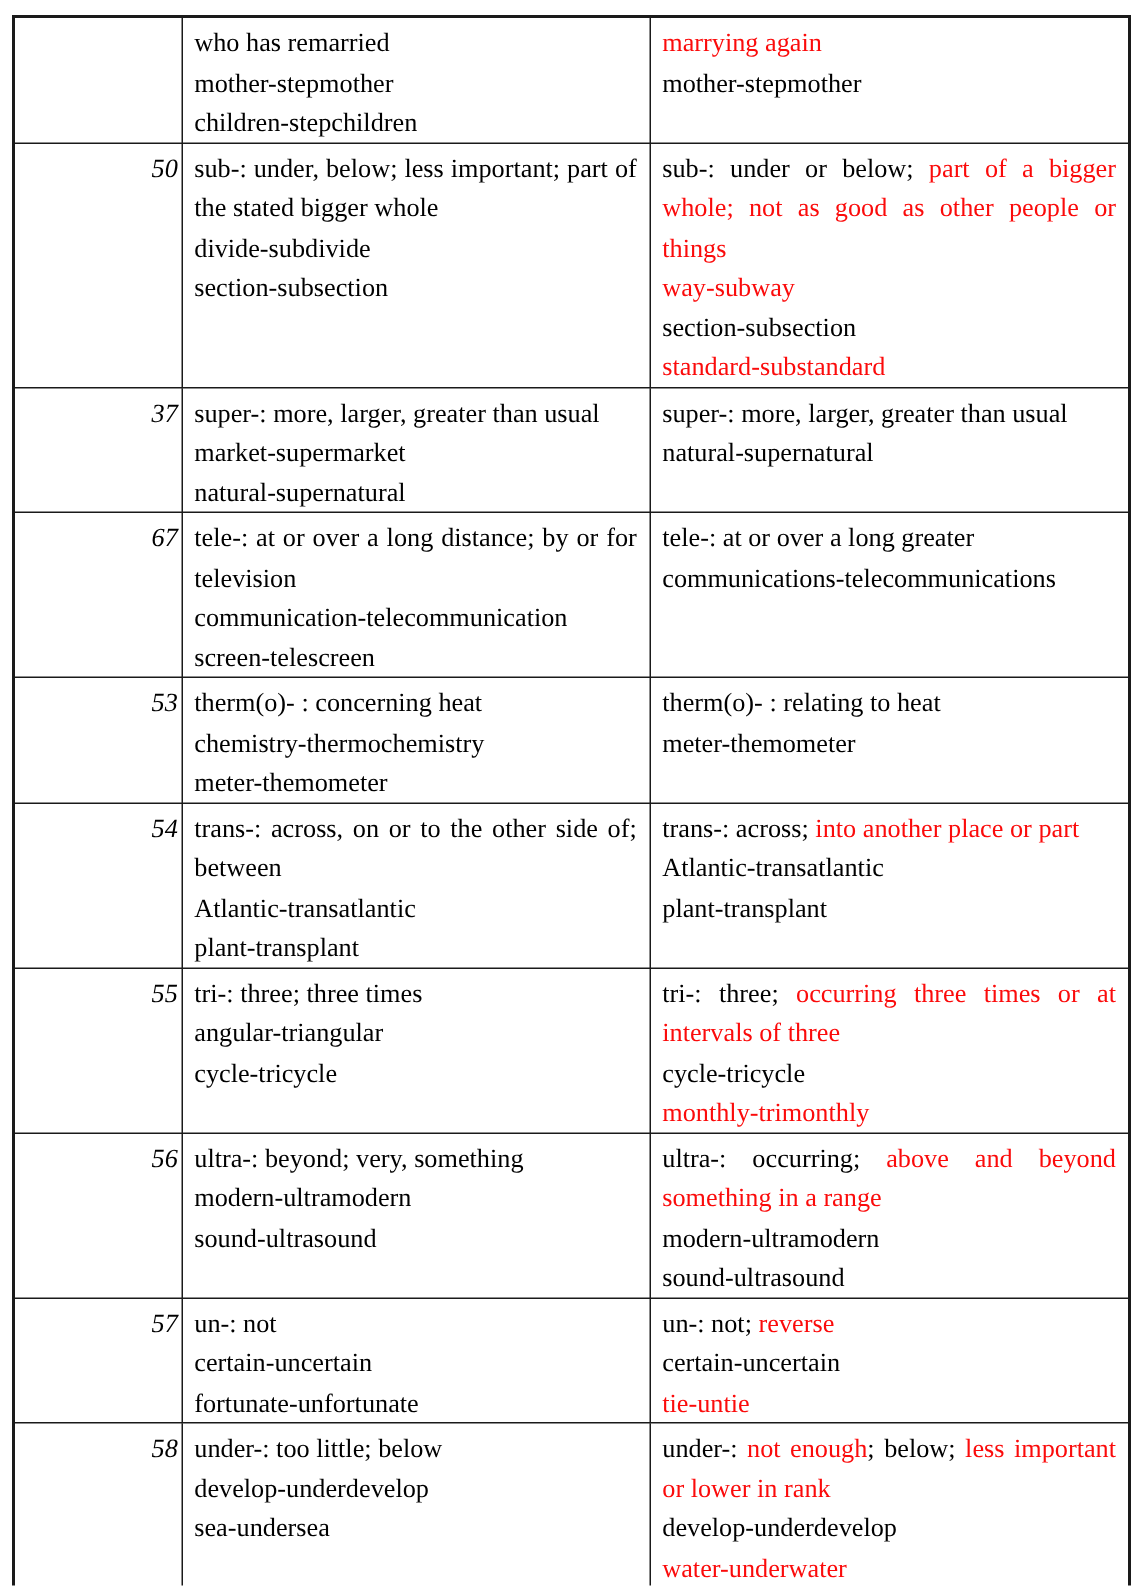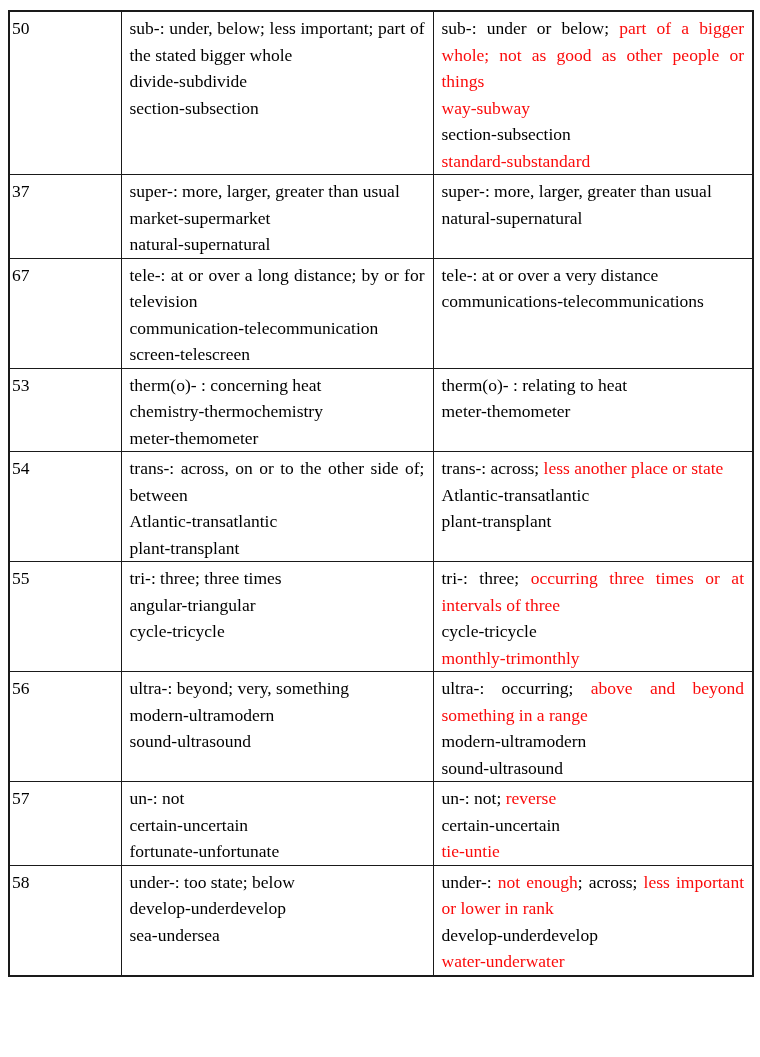--- a/index.html
+++ b/index.html
@@ -35,41 +35,54 @@
   col.c-right{ width: 320px; }
   td {
     border: 1px solid var(--border);
     vertical-align: top;
     padding: 3px 8px 0 8px;
     font-size: 17.5px;
     line-height: 26.5px;
     color: var(--text);
   }
   td.num {
-    text-align: left;
+    text-align: right;
     padding: 3px 2px 0 2px;
+    font-style: italic;
   }
   .par {
     text-align: justify;
     margin: 0;
   }
   .seg { color: var(--text); }
   .seg.red { color: var(--red); }
 </style>
 </head>
 <body>
 
 <div class="page">
   <table class="vocab">
     <colgroup>
       <col class="c-num">
       <col class="c-left">
       <col class="c-right">
     </colgroup>
     <tbody>
+        <tr>
+          <td class="num"></td>
+          <td class="entry">
+            <div class="par"><span class="seg">who has remarried</span></div>
+            <div class="par"><span class="seg">mother-stepmother</span></div>
+            <div class="par"><span class="seg">children-stepchildren</span></div>
+          </td>
+          <td class="entry">
+            <div class="par"><span class="seg red">marrying again</span></div>
+            <div class="par"><span class="seg">mother-stepmother</span></div>
+          </td>
+        </tr>
         <tr>
           <td class="num">50</td>
           <td class="entry">
             <div class="par"><span class="seg">sub-: under, below; less important; part of the stated bigger whole</span></div>
             <div class="par"><span class="seg">divide-subdivide</span></div>
             <div class="par"><span class="seg">section-subsection</span></div>
           </td>
           <td class="entry">
             <div class="par"><span class="seg">sub-: under or below; </span><span class="seg red">part of a bigger whole; not as good as other people or things</span></div>
             <div class="par"><span class="seg red">way-subway</span></div>
@@ -90,21 +103,21 @@
           </td>
         </tr>
         <tr>
           <td class="num">67</td>
           <td class="entry">
             <div class="par"><span class="seg">tele-: at or over a long distance; by or for television</span></div>
             <div class="par"><span class="seg">communication-telecommunication</span></div>
             <div class="par"><span class="seg">screen-telescreen</span></div>
           </td>
           <td class="entry">
-            <div class="par"><span class="seg">tele-: at or over a very distance</span></div>
+            <div class="par"><span class="seg">tele-: at or over a long greater</span></div>
             <div class="par"><span class="seg">communications-telecommunications</span></div>
           </td>
         </tr>
         <tr>
           <td class="num">53</td>
           <td class="entry">
             <div class="par"><span class="seg">therm(o)- : concerning heat</span></div>
             <div class="par"><span class="seg">chemistry-thermochemistry</span></div>
             <div class="par"><span class="seg">meter-themometer</span></div>
           </td>
@@ -114,21 +127,21 @@
           </td>
         </tr>
         <tr>
           <td class="num">54</td>
           <td class="entry">
             <div class="par"><span class="seg">trans-: across, on or to the other side of; between</span></div>
             <div class="par"><span class="seg">Atlantic-transatlantic</span></div>
             <div class="par"><span class="seg">plant-transplant</span></div>
           </td>
           <td class="entry">
-            <div class="par"><span class="seg">trans-: across; </span><span class="seg red">less another place or state</span></div>
+            <div class="par"><span class="seg">trans-: across; </span><span class="seg red">into another place or part</span></div>
             <div class="par"><span class="seg">Atlantic-transatlantic</span></div>
             <div class="par"><span class="seg">plant-transplant</span></div>
           </td>
         </tr>
         <tr>
           <td class="num">55</td>
           <td class="entry">
             <div class="par"><span class="seg">tri-: three; three times</span></div>
             <div class="par"><span class="seg">angular-triangular</span></div>
             <div class="par"><span class="seg">cycle-tricycle</span></div>
@@ -161,25 +174,25 @@
           </td>
           <td class="entry">
             <div class="par"><span class="seg">un-: not; </span><span class="seg red">reverse</span></div>
             <div class="par"><span class="seg">certain-uncertain</span></div>
             <div class="par"><span class="seg red">tie-untie</span></div>
           </td>
         </tr>
         <tr>
           <td class="num">58</td>
           <td class="entry">
-            <div class="par"><span class="seg">under-: too state; below</span></div>
+            <div class="par"><span class="seg">under-: too little; below</span></div>
             <div class="par"><span class="seg">develop-underdevelop</span></div>
             <div class="par"><span class="seg">sea-undersea</span></div>
           </td>
           <td class="entry">
-            <div class="par"><span class="seg">under-: </span><span class="seg red">not enough</span><span class="seg">; across; </span><span class="seg red">less important or lower in rank</span></div>
+            <div class="par"><span class="seg">under-: </span><span class="seg red">not enough</span><span class="seg">; below; </span><span class="seg red">less important or lower in rank</span></div>
             <div class="par"><span class="seg">develop-underdevelop</span></div>
             <div class="par"><span class="seg red">water-underwater</span></div>
           </td>
         </tr>
       </tbody>
   </table>
 </div>
 
 </body></html>

